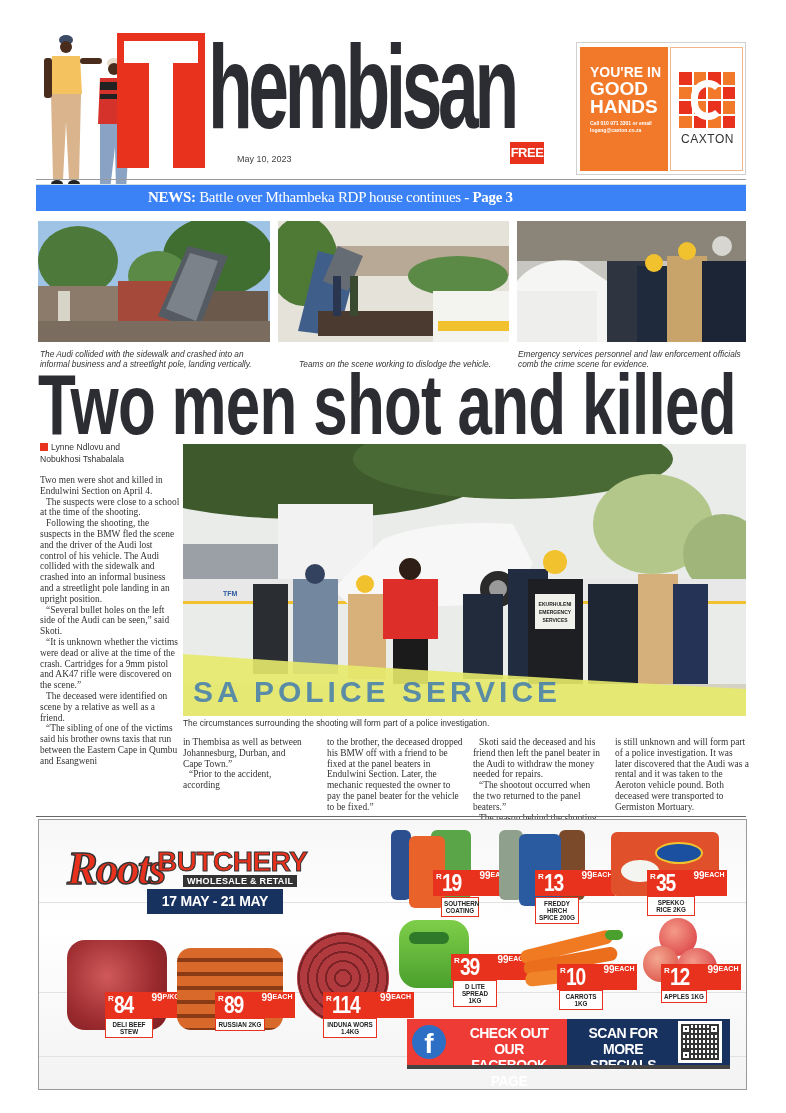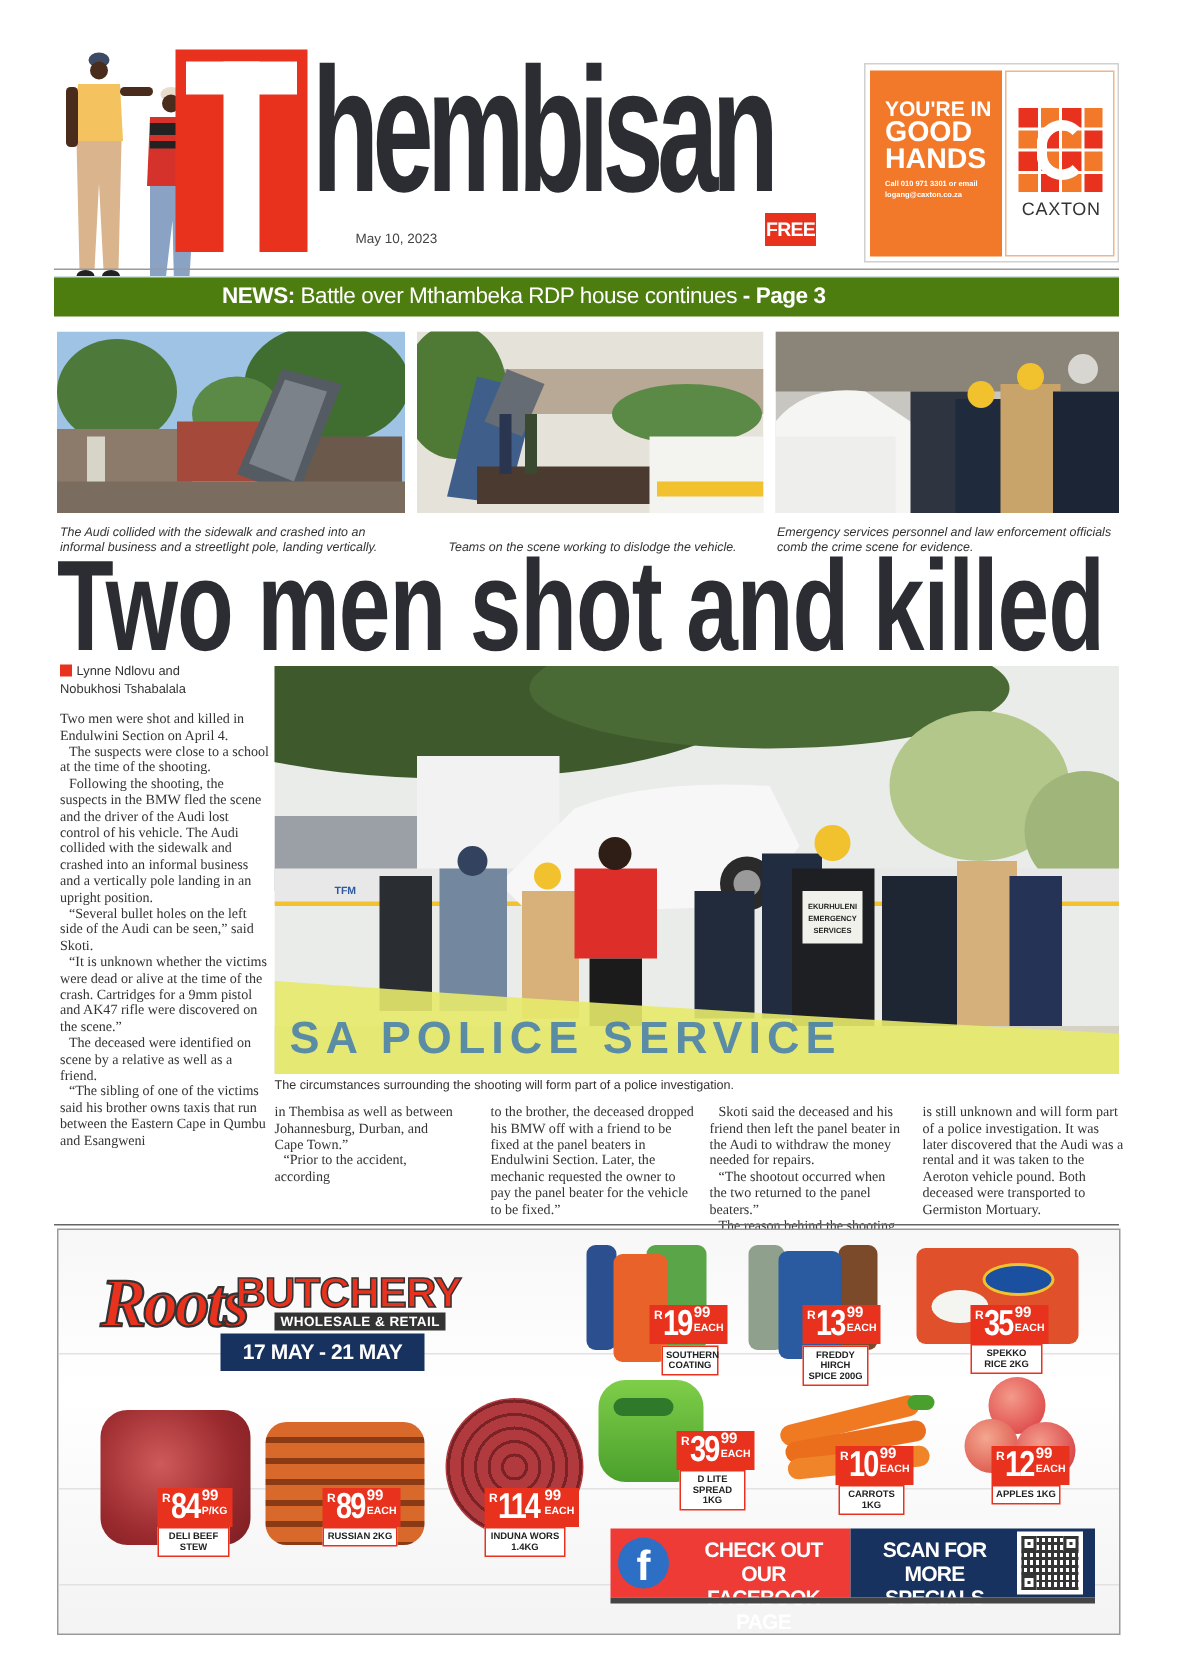--- a/index.html
+++ b/index.html
@@ -27,21 +27,21 @@
   .caxton-head .big { font-size: 19px; line-height: 18px; display: block; }
   .caxton-contact { font-size: 5px; line-height: 7px; margin-top: 4px; font-weight: 700; }
   .caxton-right { position: absolute; left: 93px; top: 4px; width: 73px; height: 124px; border: 1px solid #f2b48a; }
   .cax-grid { position: absolute; left: 8px; top: 24px; width: 56px; height: 56px; display: grid; grid-template-columns: repeat(4, 1fr); gap: 2px; }
   .cax-grid span { display: block; }
   .cax-c { position: absolute; left: 20px; top: 32px; width: 34px; height: 40px; border: 7px solid #fff; border-right-color: transparent; border-radius: 18px; }
   .cax-name { position: absolute; left: 0; width: 73px; top: 84px; text-align: center; font-size: 12px; color: #333; letter-spacing: 0.5px; }
   .cax-sub { position: absolute; left: 0; width: 73px; top: 98px; text-align: center; font-size: 11px; color: #f2792a; margin-top: 48px; }
 
   
-  .news-banner { position: absolute; left: 36px; top: 184px; width: 710px; height: 27px; background: #4d7c0f; border-top: 1px solid #cfe0e2; }
+  .news-banner { position: absolute; left: 36px; top: 184px; width: 710px; height: 27px; background: #3b82f6; border-top: 1px solid #cfe0e2; font-family: Liberation Serif, serif; }
   .news-text { position: absolute; left: 112px; top: 4px; font-size: 15px; color: #fff; white-space: nowrap; letter-spacing: -0.3px; }
   .news-text b { font-weight: 700; }
 
   
   .top-photo { position: absolute; top: 221px; height: 121px; overflow: hidden; }
   .caption { position: absolute; font-size: 8.3px; line-height: 10px; color: #333; font-style: italic; }
 
   
   .headline { position: absolute; left: 38px; top: 372px; font-weight: 700; font-size: 86px; line-height: 64px; color: #2b2d33;
     white-space: nowrap; transform: scaleX(0.72); transform-origin: left top; letter-spacing: -1px; }
@@ -67,21 +67,21 @@
   .wholesale { position: absolute; left: 144px; top: 55px; font-weight: 700; font-size: 9px; color: #fff; background: #333;
     padding: 1px 4px; letter-spacing: 0.3px; }
   .date-range { position: absolute; left: 108px; top: 69px; width: 136px; height: 25px; background: #17325e; color: #fff;
     font-weight: 700; font-size: 14px; text-align: center; line-height: 25px; letter-spacing: -0.3px; }
 
   .product { position: absolute; }
   .prod-img { position: absolute; border-radius: 6px; }
   .price-tag { position: absolute; background: #e8321e; color: #fff; height: 26px; padding: 0 3px; display: flex; align-items: flex-start; white-space: nowrap; }
   .price-tag .r { font-size: 8px; font-weight: 700; margin-top: 2px; }
   .price-tag .rand { font-size: 24px; font-weight: 700; line-height: 26px; letter-spacing: -1.5px; transform: scaleX(0.8); transform-origin: left; display: inline-block; margin-right: -4px; }
-  .price-tag .stack { display: flex; flex-direction: column; margin-left: 1px; }
+  .price-tag .stack { display: flex; flex-direction: row; margin-left: 18px; }
   .price-tag .cents { font-size: 10px; font-weight: 700; line-height: 11px; }
   .price-tag .unit { font-size: 7px; font-weight: 700; line-height: 10px; }
   .prod-label { position: absolute; background: #fff; border: 1.5px solid #e8321e; color: #222; font-weight: 700;
     font-size: 6.3px; line-height: 7px; text-align: center; padding: 2px 2px; text-transform: uppercase; }
 
   .fb-strip { position: absolute; left: 368px; top: 199px; width: 323px; height: 50px; }
   .fb-left { position: absolute; left: 0; top: 0; width: 160px; height: 46px; background: #ef3b36; }
   .fb-right { position: absolute; left: 160px; top: 0; width: 163px; height: 46px; background: #17325e; }
   .fb-shadow { position: absolute; left: 0; top: 46px; width: 323px; height: 4px; background: #444; }
   .fb-circle { position: absolute; left: 5px; top: 6px; width: 34px; height: 34px; border-radius: 50%; background: #2d6fc4;
@@ -225,21 +225,21 @@
 <h1 class="headline">Two men shot and killed</h1>
 
 <div class="byline">
   <span class="sq"></span><span>Lynne Ndlovu and</span><br>
   <span>Nobukhosi Tshabalala</span>
 </div>
 
 <div class="col" style="left:40px;top:475px;width:140px;">
   <p class="first">Two men were shot and killed in Endulwini Section on April 4.</p>
   <p>The suspects were close to a school at the time of the shooting.</p>
-  <p>Following the shooting, the suspects in the BMW fled the scene and the driver of the Audi lost control of his vehicle. The Audi collided with the sidewalk and crashed into an informal business and a vertically pole landing in an upright position.</p>
+  <p>Following the shooting, the suspects in the BMW fled the scene and the driver of the Audi lost control of his vehicle. The Audi collided with the sidewalk and crashed into an informal business and a streetlight pole landing in an upright position.</p>
   <p>“Several bullet holes on the left side of the Audi can be seen,” said Skoti.</p>
   <p>“It is unknown whether the victims were dead or alive at the time of the crash. Cartridges for a 9mm pistol and AK47 rifle were discovered on the scene.”</p>
   <p>The deceased were identified on scene by a relative as well as a friend.</p>
   <p>“The sibling of one of the victims said his brother owns taxis that run between the Eastern Cape in Qumbu and Esangweni</p>
 </div>
 
 <svg class="main-photo" viewBox="0 0 563 272" preserveAspectRatio="none">
   <rect width="563" height="272" fill="#e9ece8"></rect>
   <ellipse cx="120" cy="20" rx="200" ry="55" fill="#3e5a2c"></ellipse>
   <ellipse cx="330" cy="15" rx="160" ry="40" fill="#4a6a35"></ellipse>

